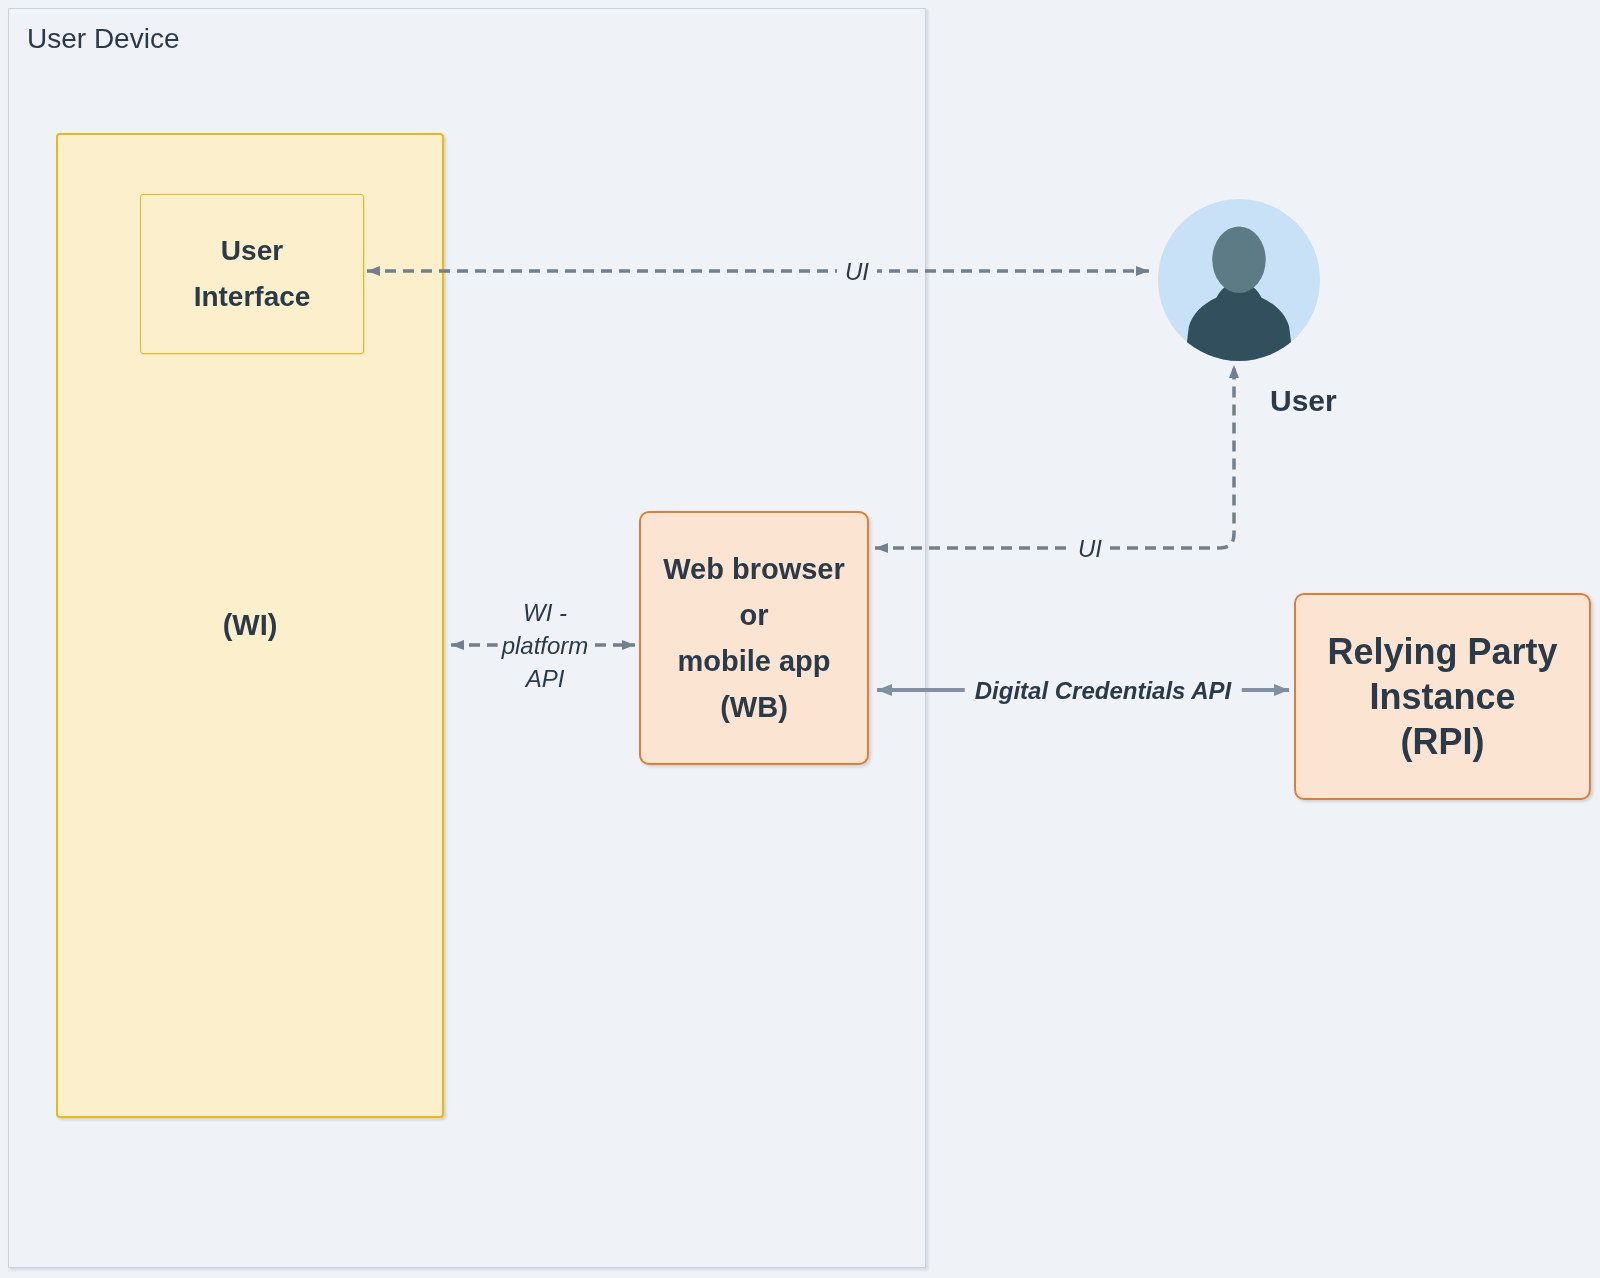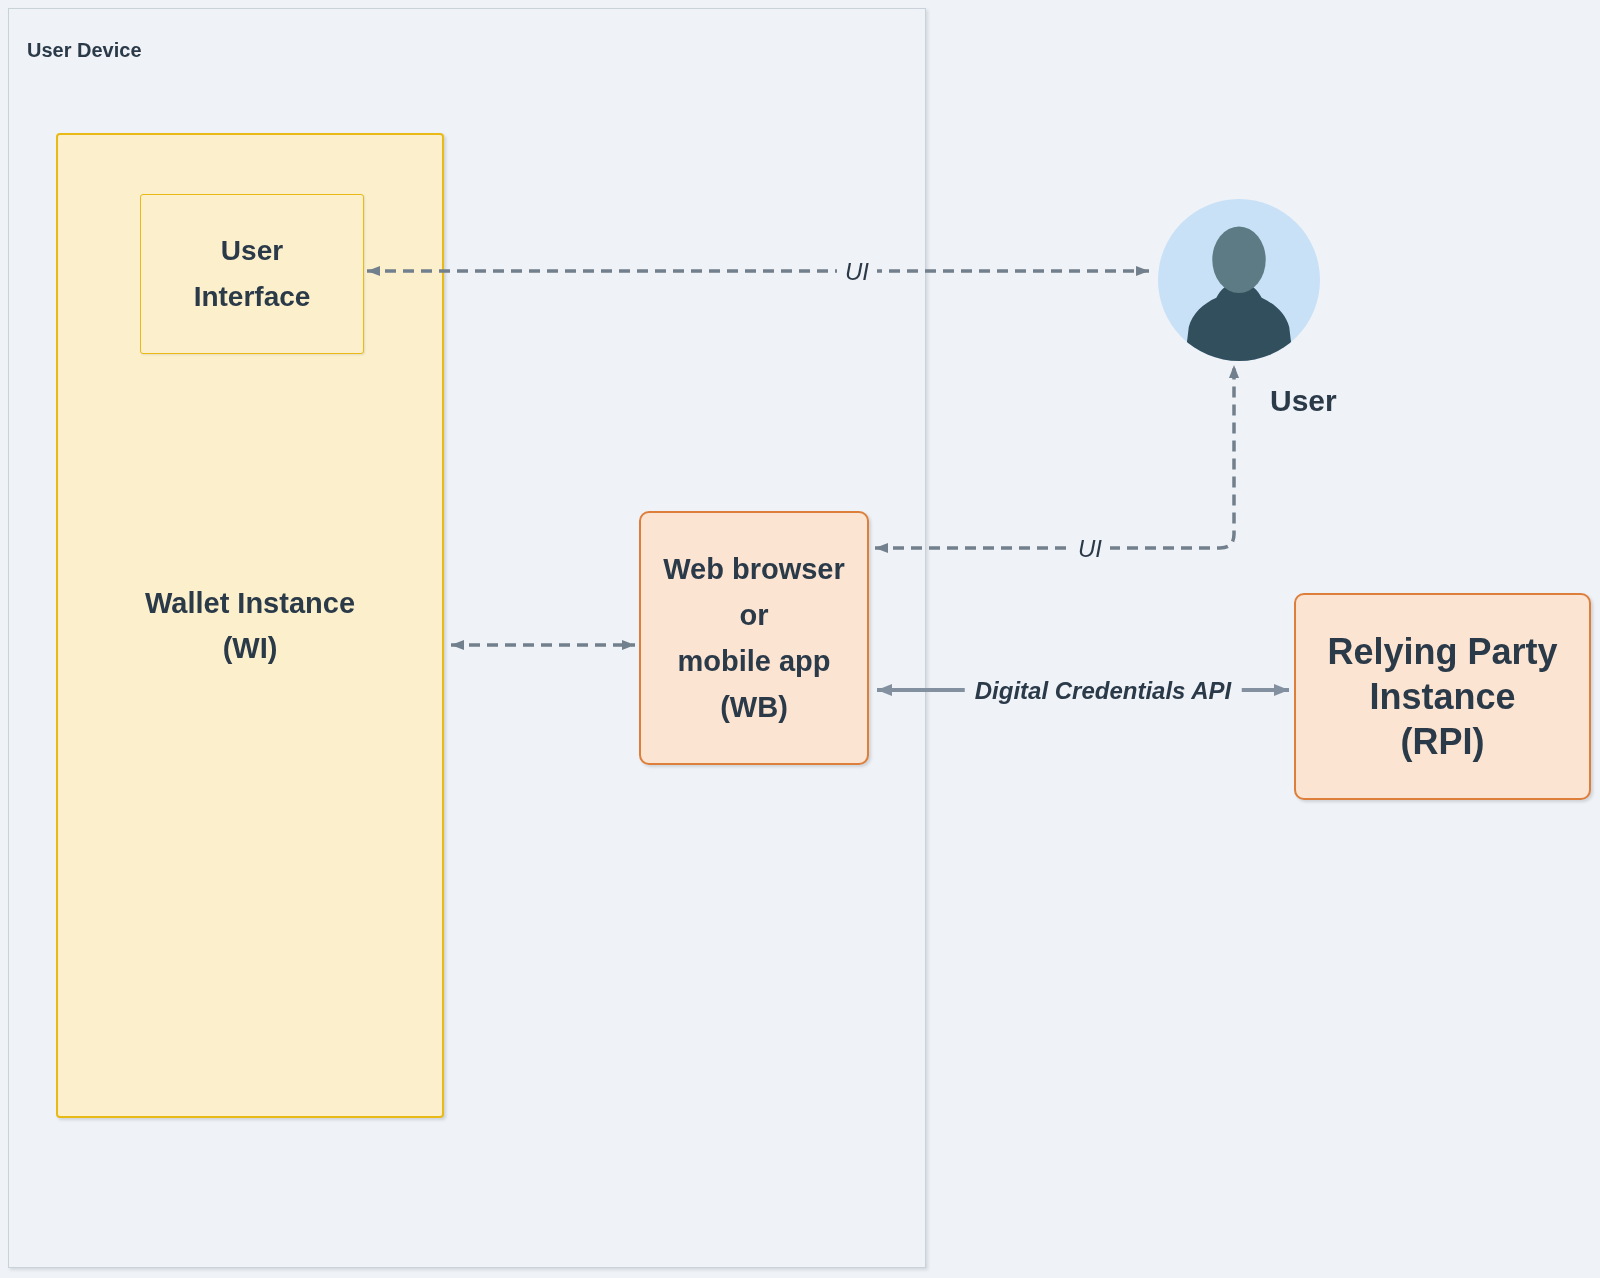--- a/index.html
+++ b/index.html
@@ -28,21 +28,21 @@
 
   
   .user-device{
     position:absolute;left:8px;top:8px;width:918px;height:1260px;
     border:1px solid var(--device-border);
     box-shadow:2px 2px 3px rgba(60,70,85,.14);
     z-index:1;
   }
   .device-title{
     position:absolute;left:18px;top:14px;
-    font-size:20px;font-weight:700;color:var(--text-navy);margin-top:16px;
+    font-size:28px;font-weight:400;color:var(--text-navy);
   }
   .node{
     position:absolute;display:flex;flex-direction:column;
     align-items:center;justify-content:center;
     text-align:center;font-weight:700;color:var(--text-navy);
     box-shadow:2px 2px 3px rgba(60,70,85,.18);
   }
   .node .ln{display:block;}
   .yellow{background:var(--yellow-fill);border:2px solid var(--yellow-border);border-radius:4px;}
   .orange{background:var(--orange-fill);border:2px solid var(--orange-border);border-radius:10px;}
@@ -85,21 +85,20 @@
 </head>
 <body>
 
 <div class="canvas">
 
   <div class="user-device">
     <div class="device-title">User Device</div>
   </div>
 
   <div class="node yellow wallet">
-    <span class="ln">Wallet Instance</span>
     <span class="ln">(WI)</span>
     <div class="ui-box">
       <span class="ln">User</span>
       <span class="ln">Interface</span>
     </div>
   </div>
 
   <div class="node orange wb">
     <span class="ln">Web browser</span>
     <span class="ln">or</span>
@@ -144,18 +143,23 @@
     <path d="M875,548 L1220,548 Q1234,548 1234,534 L1234,365" fill="none" style="stroke:var(--edge-dash)" stroke-width="3.5" stroke-dasharray="11 7" marker-start="url(#ah-dash)" marker-end="url(#ah-dash)"></path>
 
     <path d="M451,645 L635,645" fill="none" style="stroke:var(--edge-dash)" stroke-width="3.5" stroke-dasharray="11 7" marker-start="url(#ah-dash)" marker-end="url(#ah-dash)"></path>
 
     <path d="M877,690 L1289,690" fill="none" style="stroke:var(--edge-solid)" stroke-width="4" marker-start="url(#ah-solid)" marker-end="url(#ah-solid)"></path>
   </svg>
 
   <div class="elabel lbl-ui1">UI</div>
   <div class="elabel lbl-ui2">UI</div>
 
+  <div class="elabel lbl-wi">
+    <span class="ln" style="display:block">WI -</span>
+    <span class="ln" style="display:block">platform</span>
+    <span class="ln" style="display:block">API</span>
+  </div>
 
   <div class="elabel lbl-remote">
     <span class="ln b" style="display:block">Digital Credentials API</span>
   </div>
 
 </div>
 
 </body></html>

